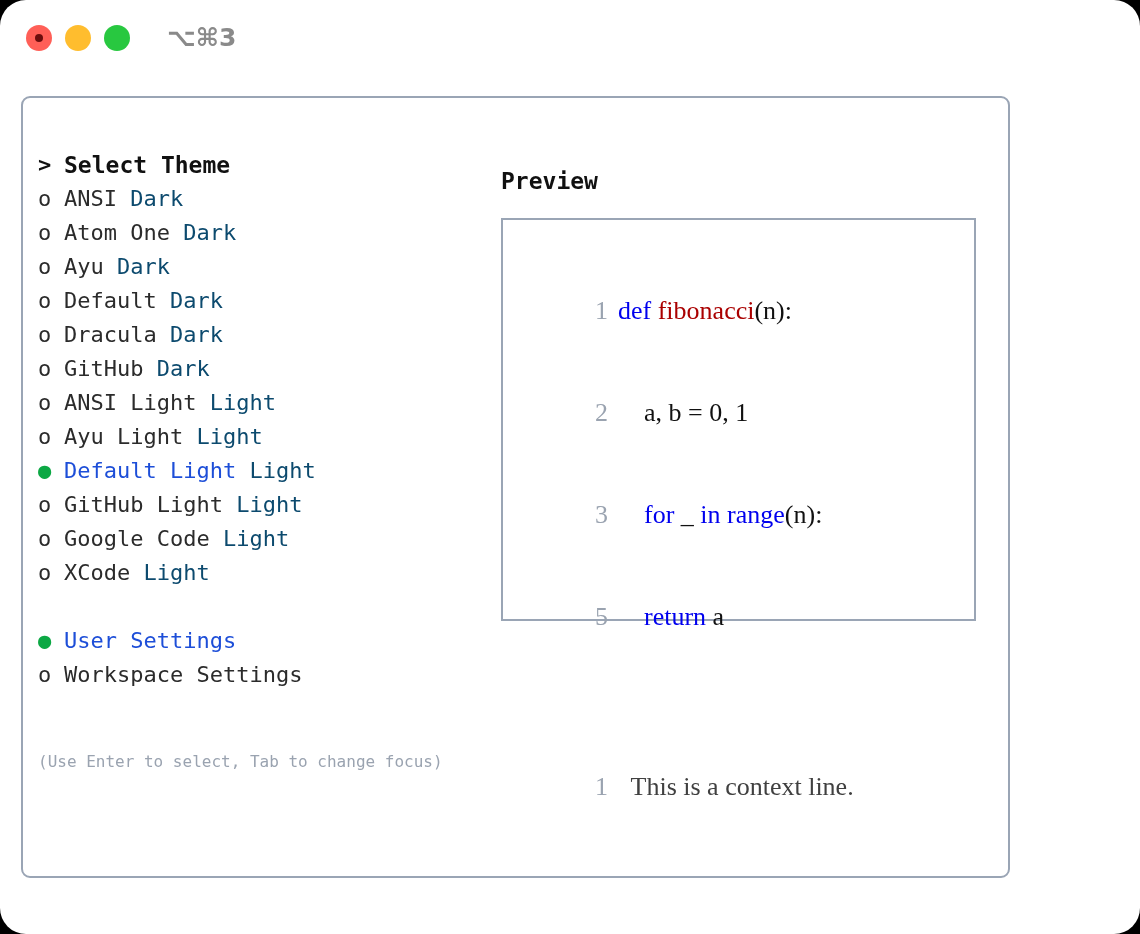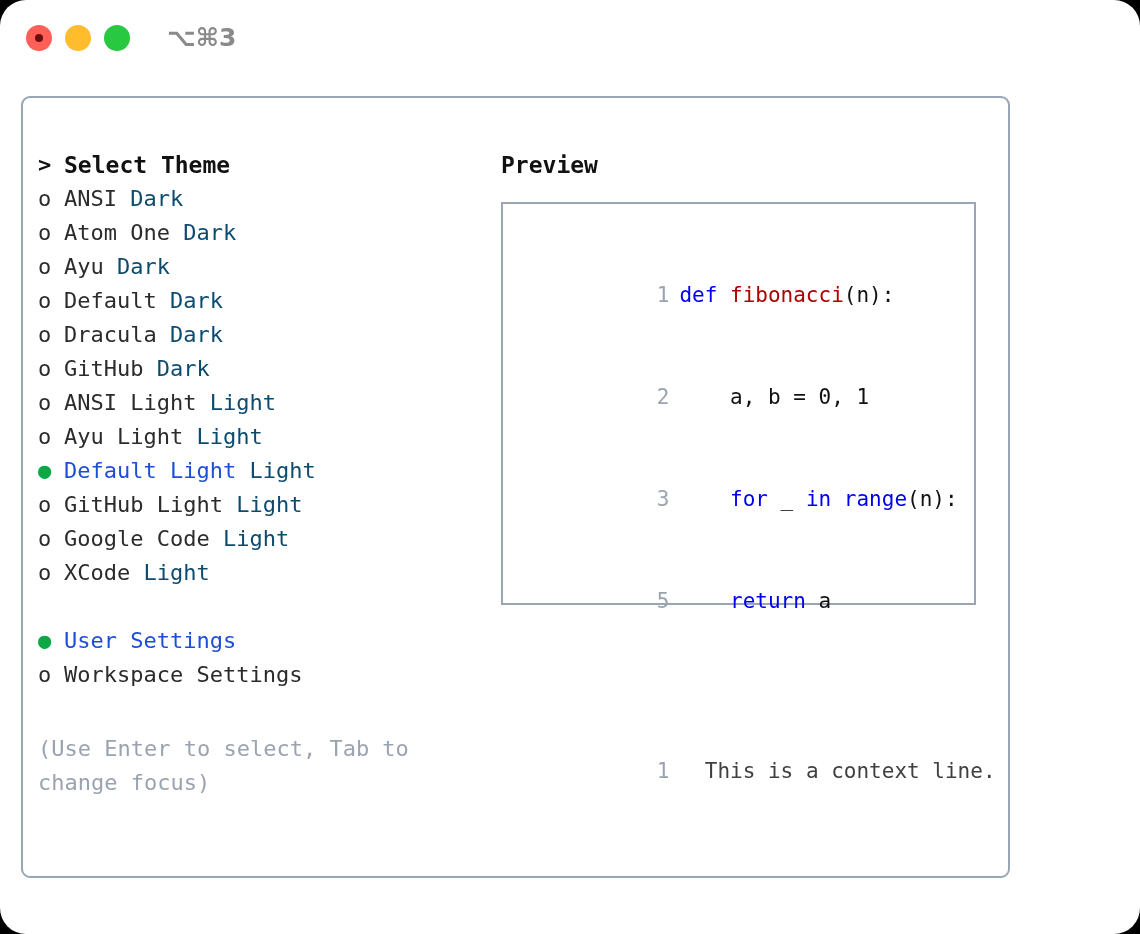--- a/index.html
+++ b/index.html
@@ -118,56 +118,57 @@
   .item-label.selected { color: #1d4ed8; }
   .item-tag { color: #0c4a6e; }
 
   .group-title {
     color: #1d1d1d;
   }
 
   .spacer { height: 34px; }
 
   .hint {
-    margin-top: 40px;
-    font-size: 22px;
+    margin-top: 53px;
+    font-size: 16px;
     line-height: 34px;
     color: #9aa3b0;
     width: 410px;
     white-space: pre-wrap;
     word-break: break-word;
   }
 
   
   .right-col {
     position: absolute;
     left: 478px;
-    top: 50px;
+    top: 66px;
     width: 500px;
   }
   .preview-title {
     font-size: 23px;
     font-weight: bold;
     color: #111111;
     line-height: 34px;
   }
   .preview-box {
     margin-top: 20px;
     width: 475px;
     height: 403px;
     border: 2px solid #9aa5b5;
     box-sizing: border-box;
     background: #ffffff;
     padding: 40px 0 0 14px;
   }
   .code-line {
-    font-size: 21px;
+    font-size: 26px;
     line-height: 34px;
     white-space: pre;
     color: #111111;
+    font-family: Liberation Serif, serif;
   }
   .ln {
     display: inline-block;
     width: 26px;
     text-align: right;
     color: #9aa3b0;
     margin-right: 10px;
   }
   .kw   { color: #0000ee; }
   .fn   { color: #aa0000; }

